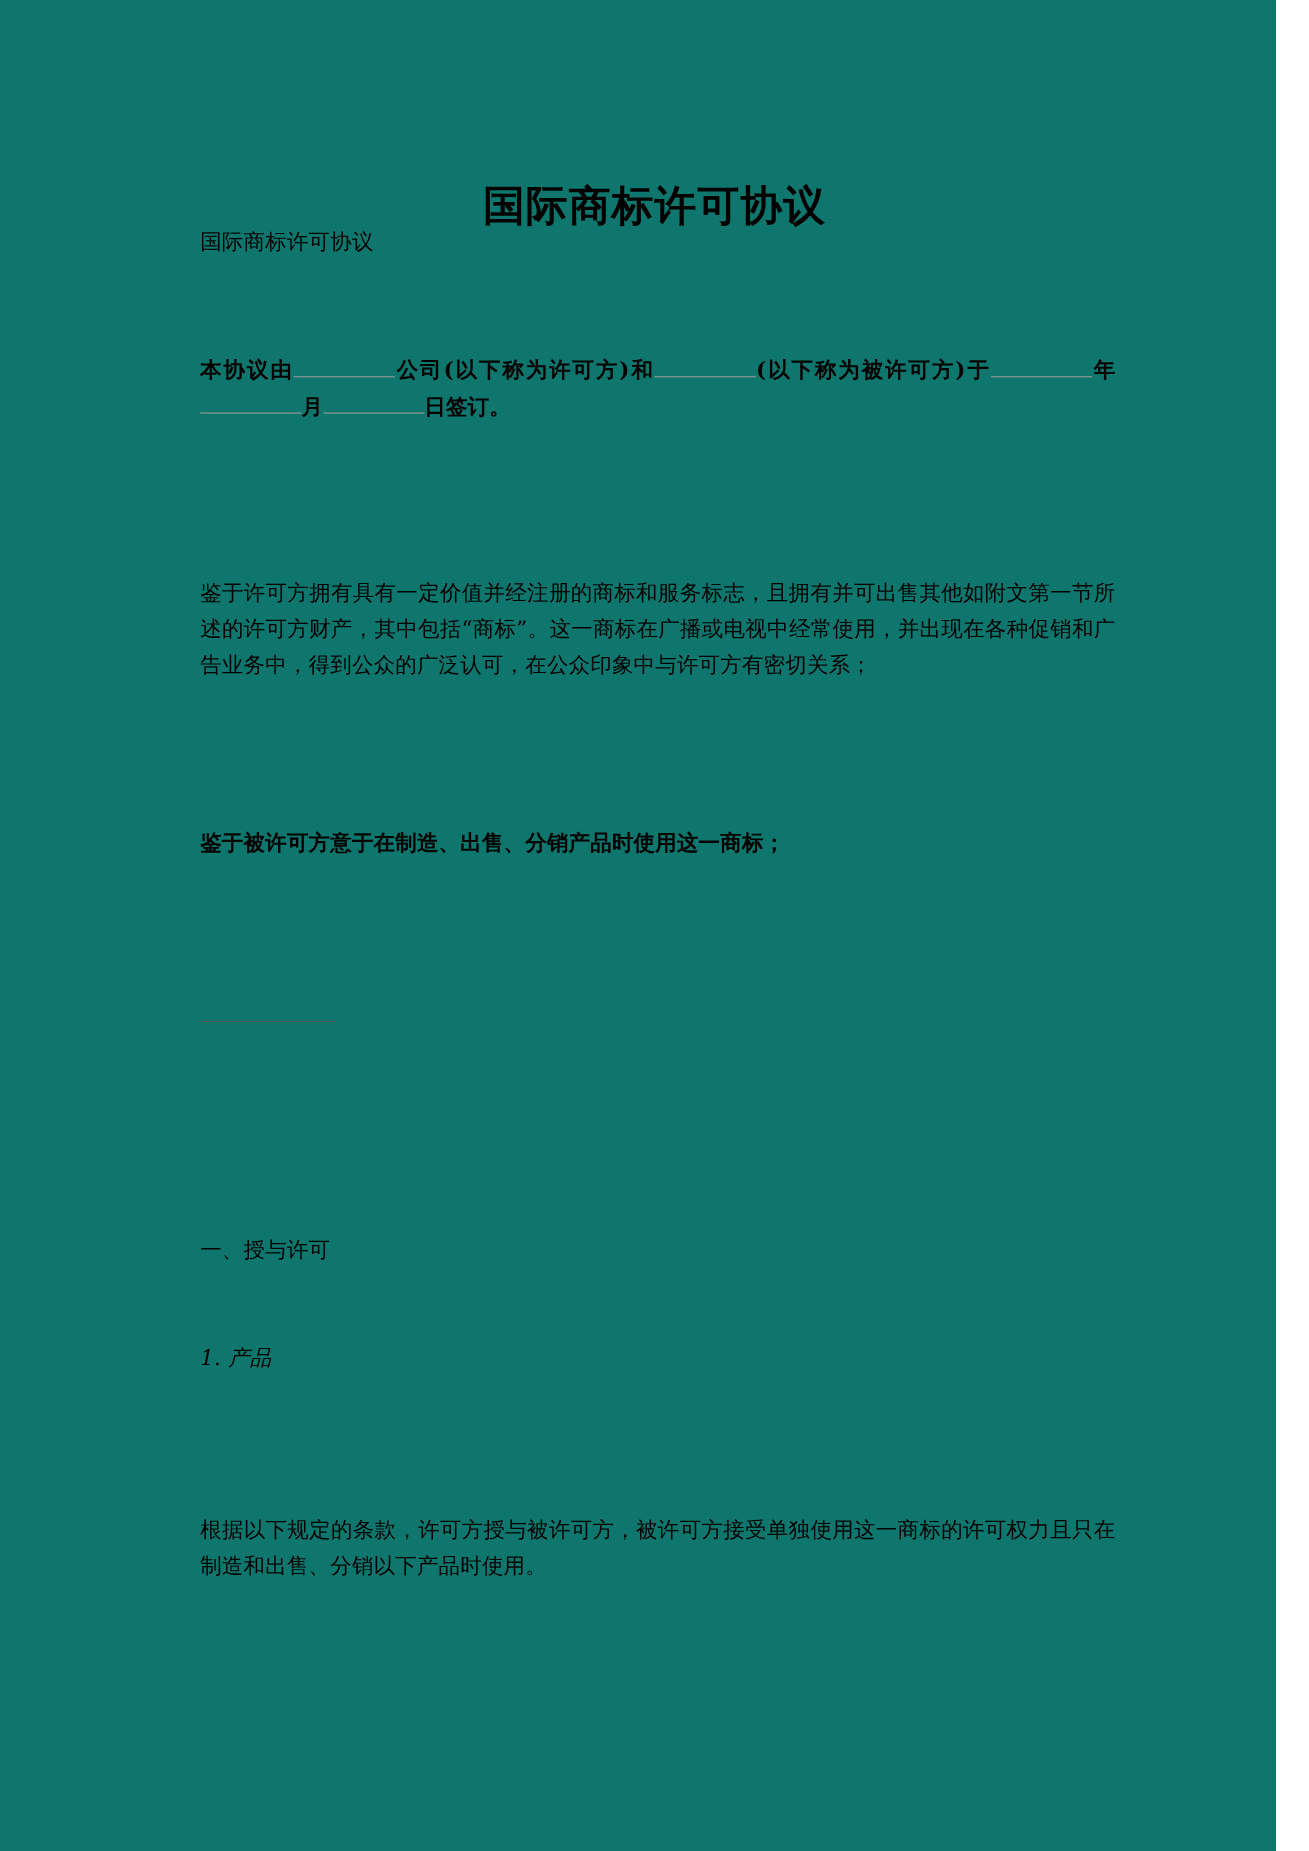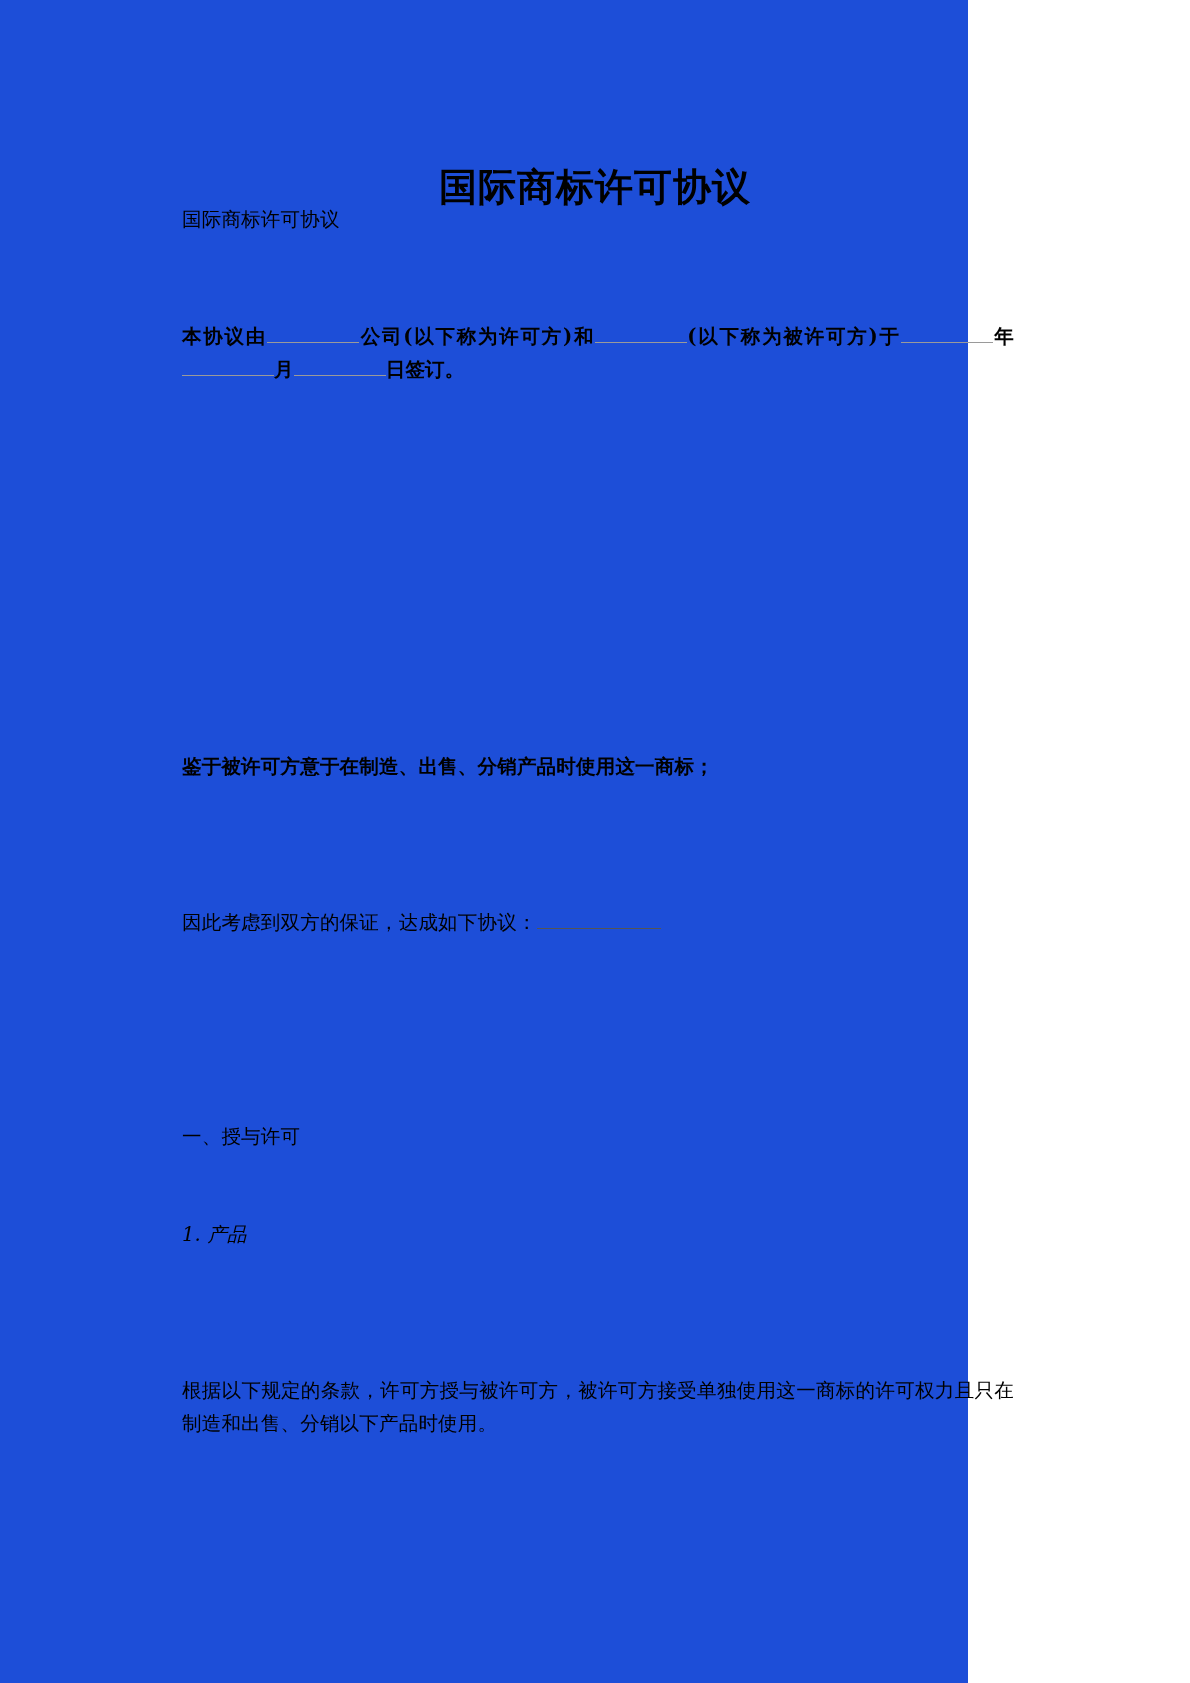--- a/index.html
+++ b/index.html
@@ -11,23 +11,23 @@
       width: 1190px;
       height: 1683px;
       position: relative;
       overflow: hidden;
       font-family: "DejaVu Serif", "Liberation Serif", serif;
       color: #000000;
     }
     .page {
       position: absolute;
       left: 0; top: 0;
-      width: 968px;
+      width: 1160px;
       height: 1683px;
-      background: #1d4ed8;
+      background: #0f766e;
     }
     .title {
       position: absolute;
       left: 0;
       width: 1190px;
       top: 162px;
       text-align: center;
       font-size: 38px;
       font-weight: bold;
       line-height: 50px;
@@ -58,25 +58,26 @@
 <div class="page">
 
   <div class="title">国际商标许可协议</div>
 
   <div class="text" style="top:203px;">国际商标许可协议</div>
 
   <div class="text" style="top:320px;font-weight:bold;">
     <span>本协议由</span><span class="blank blank-short"></span><span>公司(以下称为许可方)和</span><span class="blank blank-short"></span><span>(以下称为被许可方)于</span><span class="blank blank-short"></span><span>年</span><span class="blank blank-short"></span><span>月</span><span class="blank blank-short"></span><span>日签订。</span>
   </div>
 
+  <div class="text" style="top:522px;">鉴于许可方拥有具有一定价值并经注册的商标和服务标志，且拥有并可出售其他如附文第一节所述的许可方财产，其中包括“商标”。这一商标在广播或电视中经常使用，并出现在各种促销和广告业务中，得到公众的广泛认可，在公众印象中与许可方有密切关系；</div>
 
   <div class="text" style="top:750px;font-weight:bold;">鉴于被许可方意于在制造、出售、分销产品时使用这一商标；</div>
 
   <div class="text" style="top:906px;">
-    <span>因此考虑到双方的保证，达成如下协议：</span><span class="blank blank-long"></span>
+    <span class="blank blank-long"></span>
   </div>
 
   <div class="text" style="top:1120px;">一、授与许可</div>
 
   <div class="text" style="top:1218px;font-style:italic;">1. 产品</div>
 
   <div class="text" style="top:1374px;">根据以下规定的条款，许可方授与被许可方，被许可方接受单独使用这一商标的许可权力且只在制造和出售、分销以下产品时使用。</div>
 
 </div>
 

